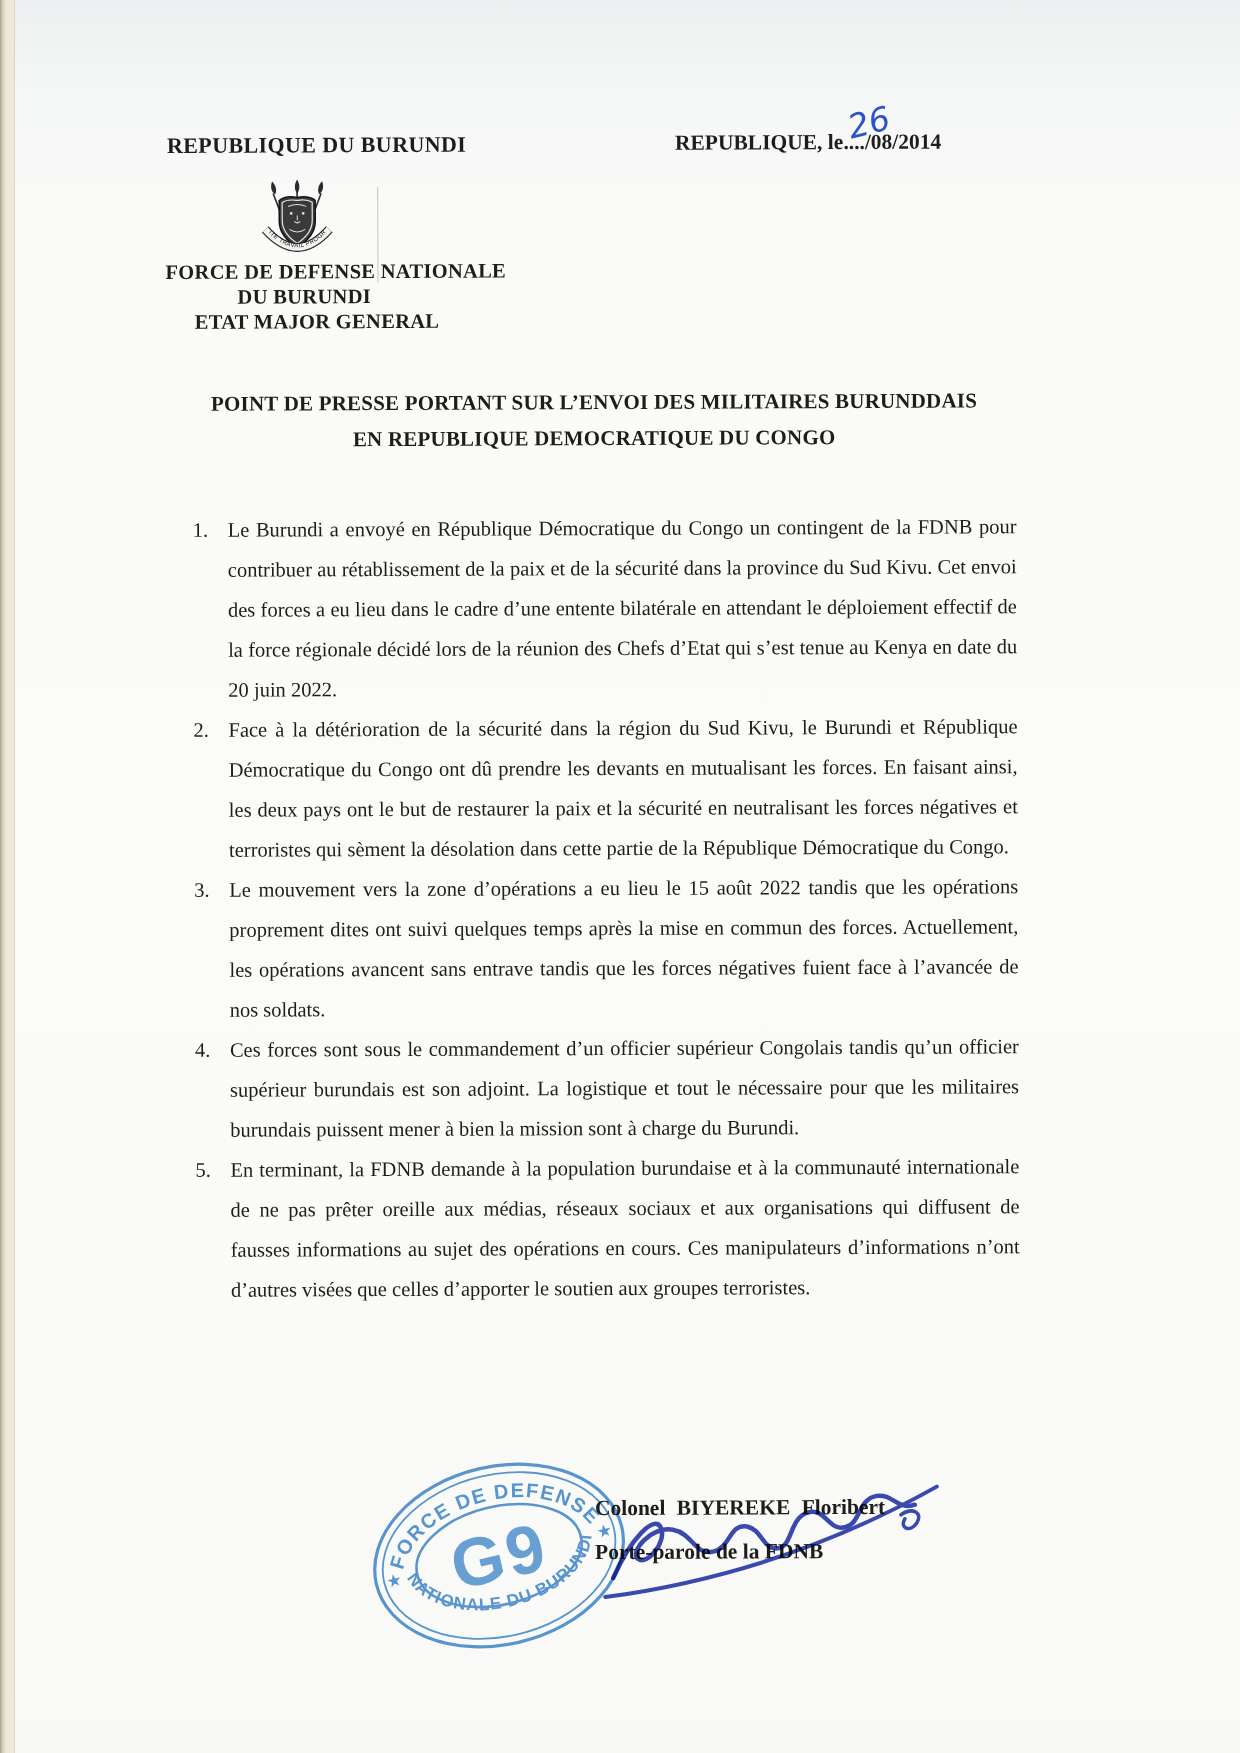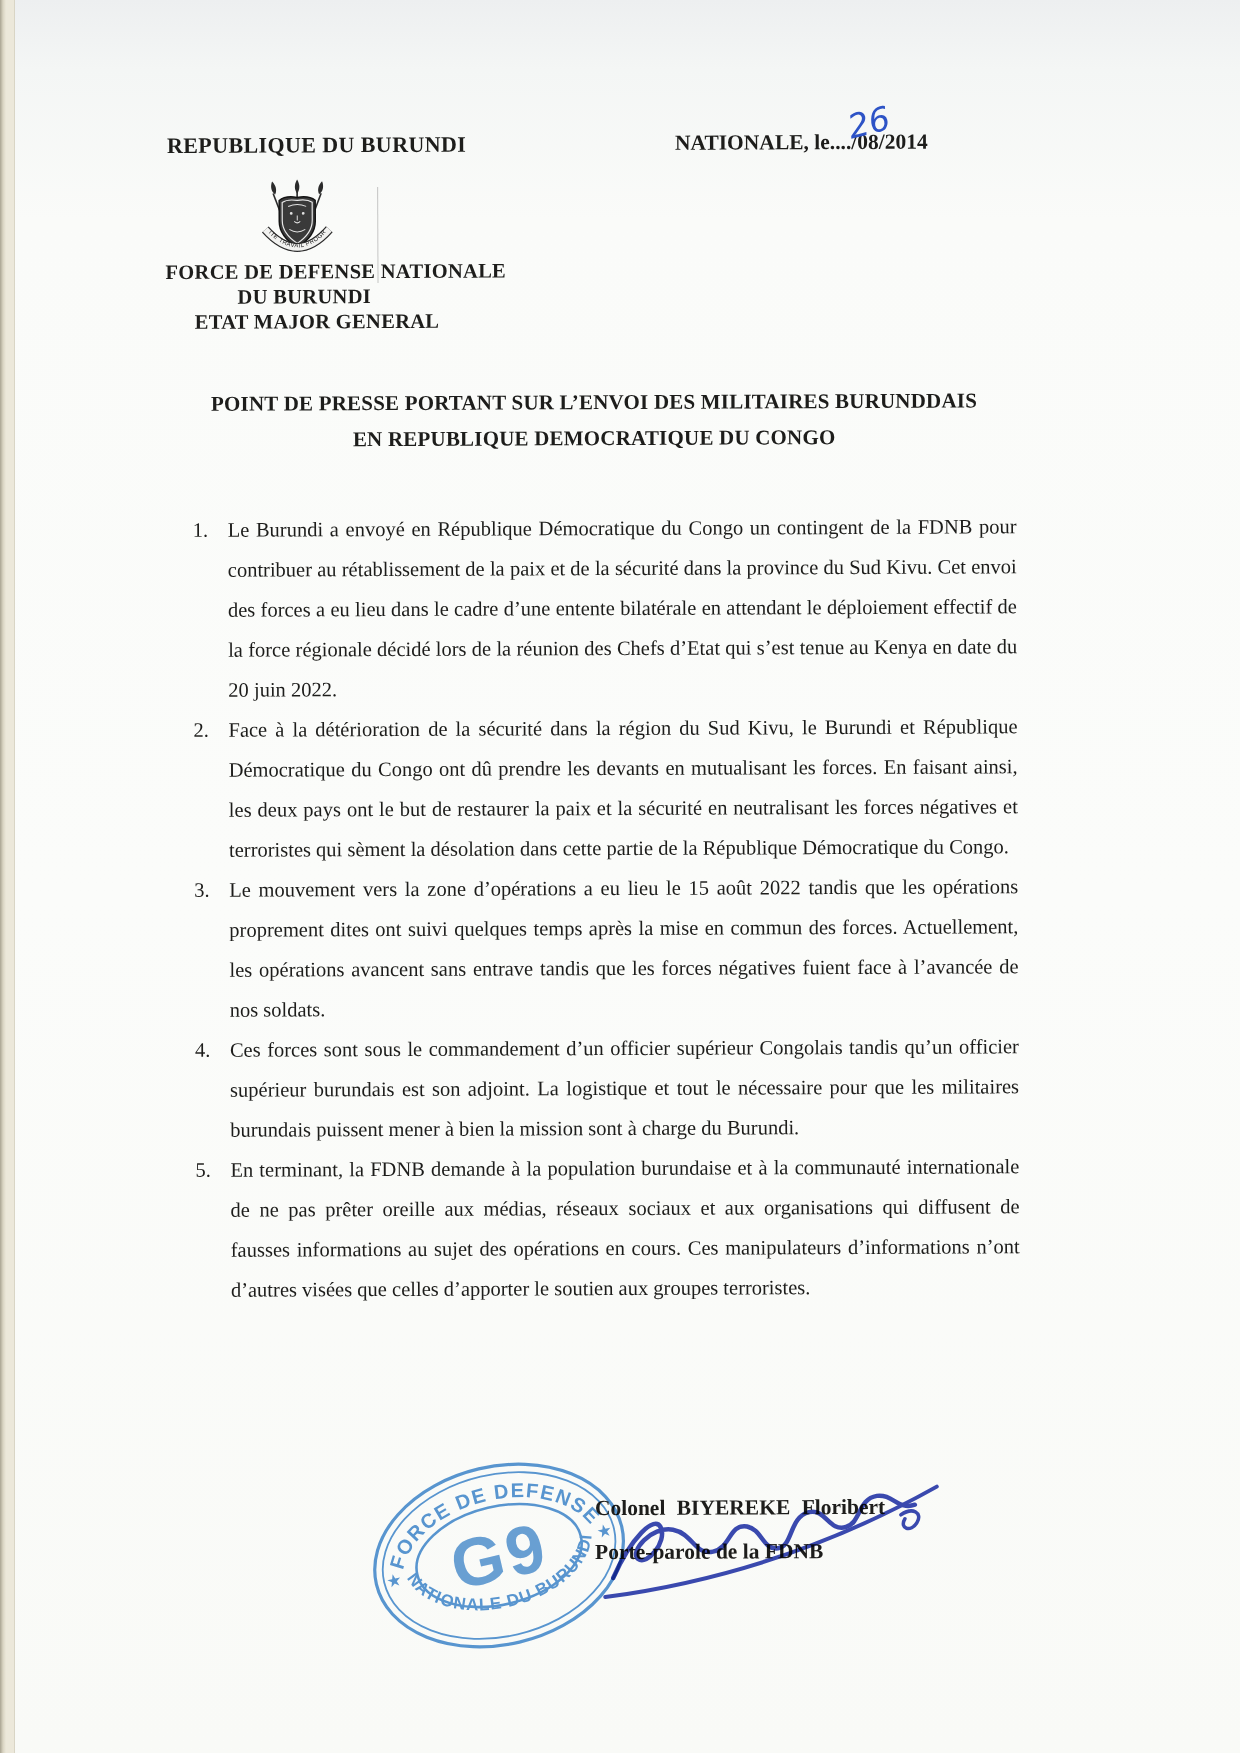--- a/index.html
+++ b/index.html
@@ -54,21 +54,21 @@
 </style>
 </head>
 <body>
 
 <div class="page">
   <div class="edge-strip"></div>
 
   <div class="content">
 
     <div class="header-left">REPUBLIQUE DU BURUNDI</div>
-    <div class="header-right"><span>NATIONALE, le</span><span>....</span><span>/08/2014</span></div>
+    <div class="header-right"><span>REPUBLIQUE, le</span><span>....</span><span>/08/2014</span></div>
     <div class="handwritten-day">26</div>
 
     <svg class="emblem" width="84" height="86" viewBox="0 0 84 86">
 
       <g class="coa-dark" stroke-width="1.6">
         <line x1="42" y1="74" x2="42" y2="14"></line>
         <line x1="40" y1="74" x2="18" y2="16"></line>
         <line x1="44" y1="74" x2="66" y2="16"></line>
       </g>
       <g fill="#2b2b2b">

